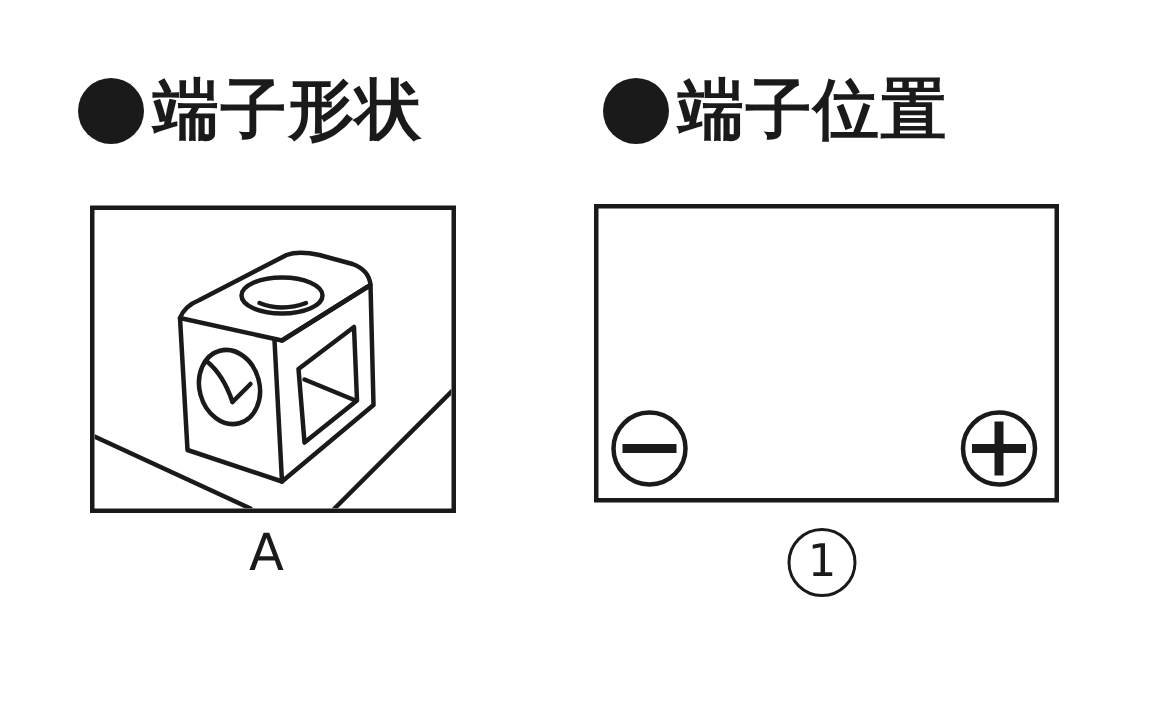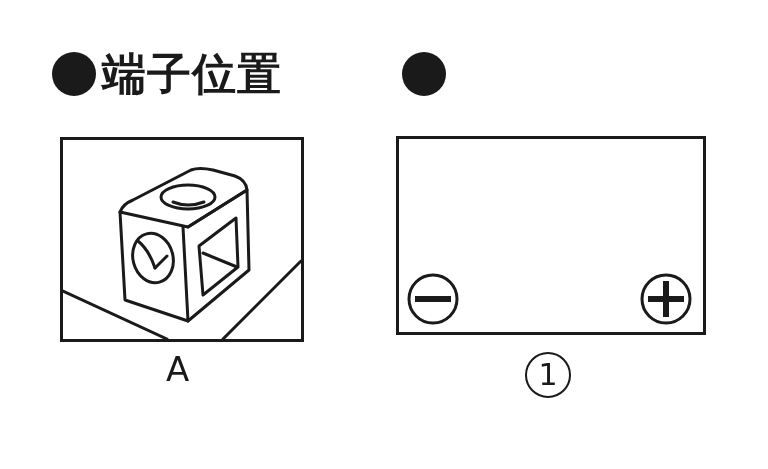--- a/index.html
+++ b/index.html
@@ -21,25 +21,26 @@
              justify-content: center; font-size: 30px; }
     .terminal { position: absolute; width: 52px; height: 52px; }
     #term-neg { left: 8px; top: 134px; }
     #term-pos { left: 241px; top: 134px; }
   </style>
 </head>
 <body>
 
 <div class="heading" id="h-shape">
   <span class="dot"></span>
-  <span>端子位置</span>
+  <span>端子形状</span>
 </div>
 
 <div class="heading" id="h-pos">
   <span class="dot"></span>
+  <span>端子位置</span>
 </div>
 
 <div class="panel" id="panel-shape">
   <svg width="238" height="199" viewBox="0 0 238 199" fill="none" stroke="#1a1a1a" stroke-width="3" stroke-linejoin="round" stroke-linecap="round">
 
     <path d="M0 151 L104 199"></path>
     <path d="M160 199 L238 121"></path>
 
     <path d="M57 72 Q60 64 70 60 L128 30 Q136 27 150 30 L172 36 Q183 40 184 50 L125 87 L57 72 Z"></path>
 

